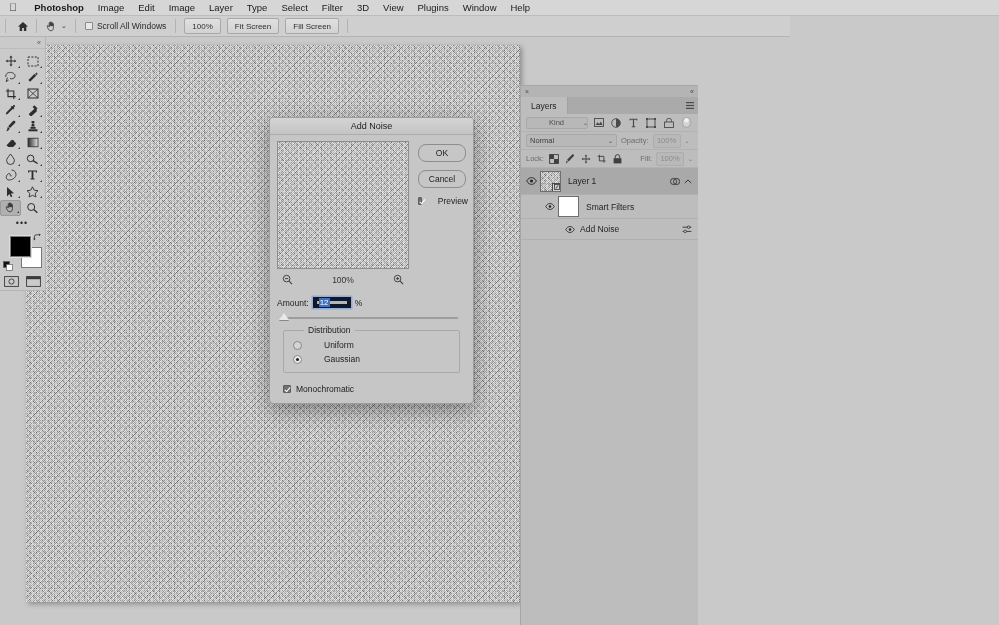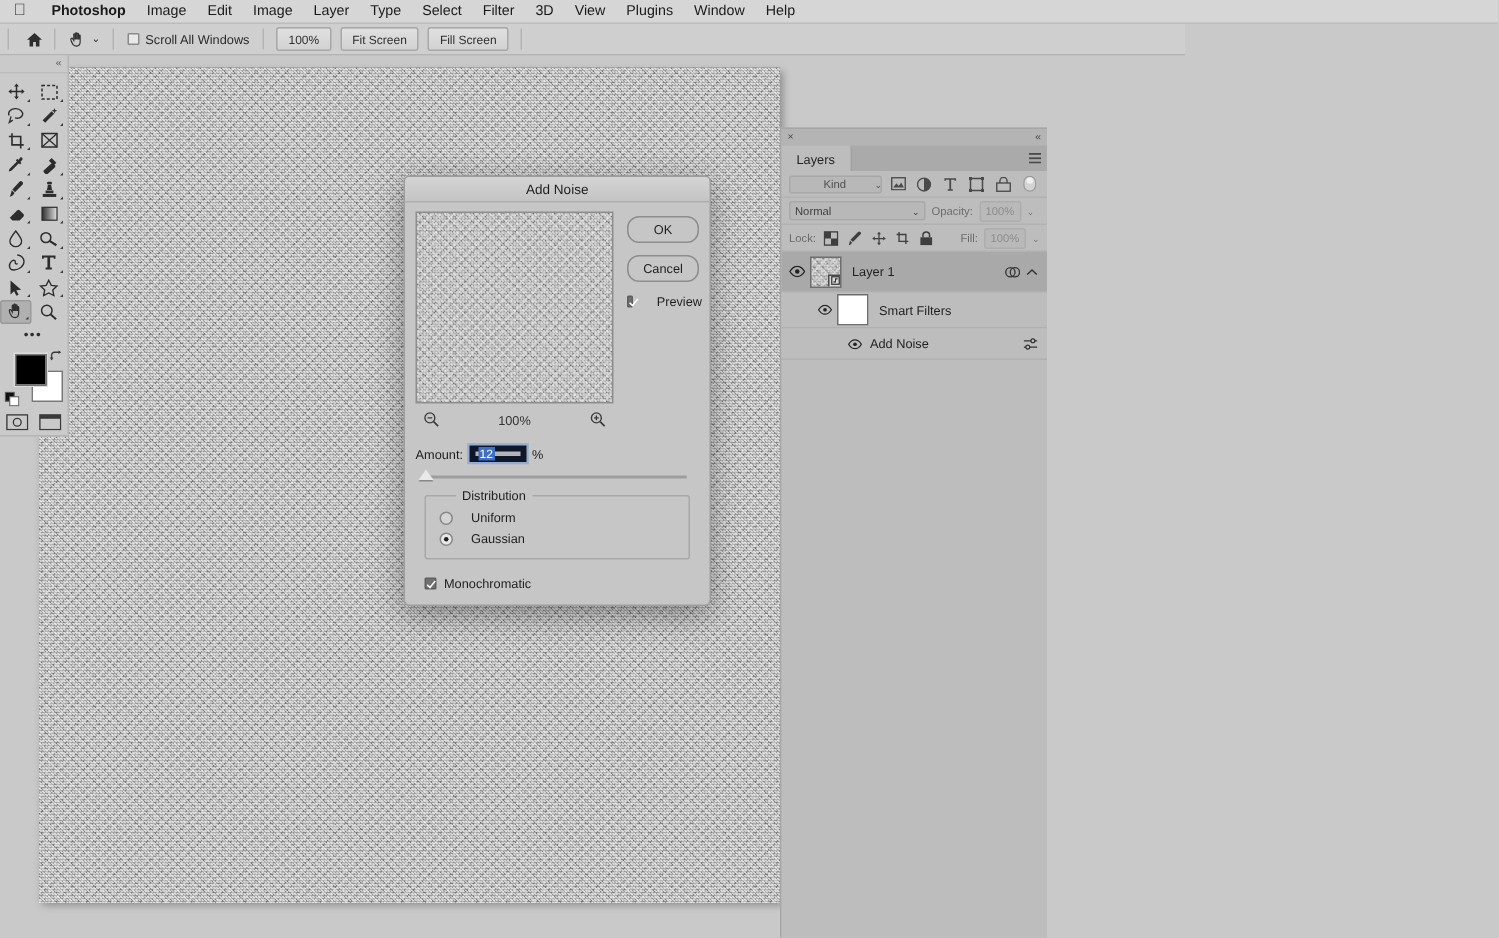--- a/index.html
+++ b/index.html
@@ -442,21 +442,21 @@
   }
   #dist-legend {
     position: absolute;
     top: -6px; left: 20px;
     background: #c6c6c6;
     padding: 0 4px;
     font-size: 8.5px; color: #1d1d1d;
   }
   .radio-row {
     display: flex; align-items: center;
-    gap: 12px;
+    gap: 22px;
     padding: 2px 0 2px 9px;
     font-size: 8.5px; color: #1d1d1d;
   }
   .radio {
     width: 9px; height: 9px;
     border-radius: 50%;
     border: 1px solid #888;
     background: #d4d4d4;
     box-sizing: border-box;
     position: relative;

